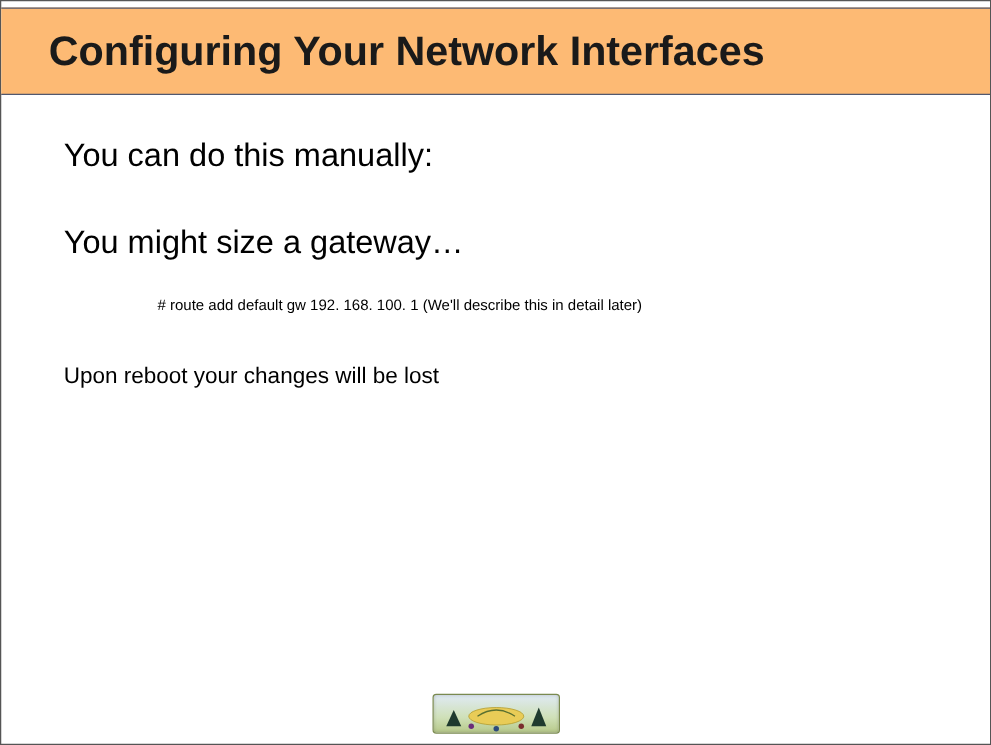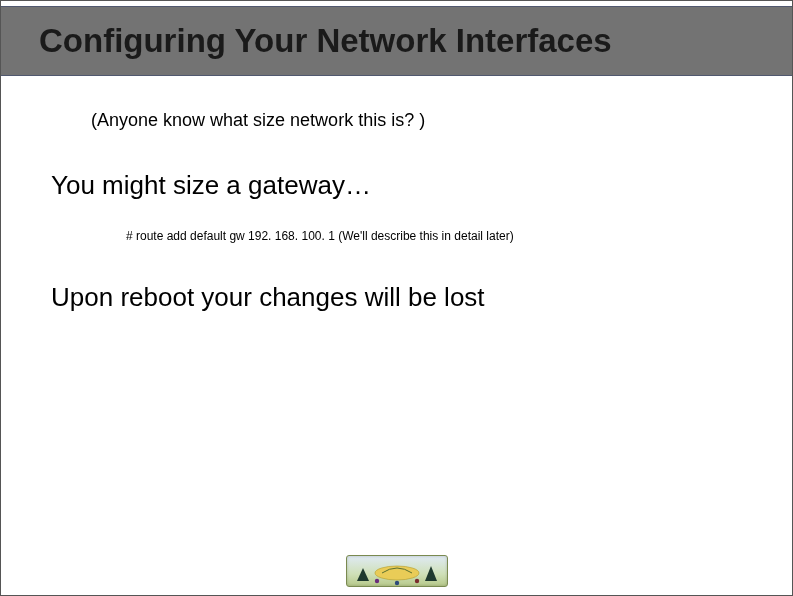--- a/index.html
+++ b/index.html
@@ -19,21 +19,21 @@
     box-sizing: border-box;
     border: 1px solid #555;
     background: #ffffff;
   }
   .title-bar {
     position: absolute;
     top: 5px;
     left: 0;
     right: 0;
     height: 70px;
-    background: #737373;
+    background: #fdba74;
     border-top: 1px solid #50586f;
     border-bottom: 1px solid #50586f;
     display: flex;
     align-items: center;
     padding-left: 38px;
     box-sizing: border-box;
   }
   .title-text {
     font-size: 33px;
     font-weight: bold;
@@ -64,21 +64,21 @@
     margin-bottom: 28px;
     line-height: 1.2;
   }
   .code-block2 {
     margin-left: 75px;
     font-size: 12px;
     line-height: 1.25;
     margin-bottom: 38px;
   }
   .heading3 {
-    font-size: 26px;
+    font-size: 18px;
     line-height: 1.2;
   }
   .logo {
     position: absolute;
     left: 50%;
     transform: translateX(-50%);
     bottom: 8px;
     width: 100px;
     height: 30px;
     border: 1px solid #7a8a50;
@@ -97,23 +97,23 @@
 <body>
 
 <div class="slide">
 
   <div class="title-bar">
     <div class="title-text">Configuring Your Network Interfaces</div>
   </div>
 
   <div class="content">
 
+    <div class="heading">You can do this manually:</div>
 
     <div class="code-block">
-      <span class="line">(Anyone know what size network this is? )</span>
     </div>
 
     <div class="heading2">You might size a gateway…</div>
 
     <div class="code-block2">
       <span class="line"># route add default gw 192. 168. 100. 1</span>
       <span class="line">(We'll describe this in detail later)</span>
     </div>
 
     <div class="heading3">Upon reboot your changes will be lost</div>

